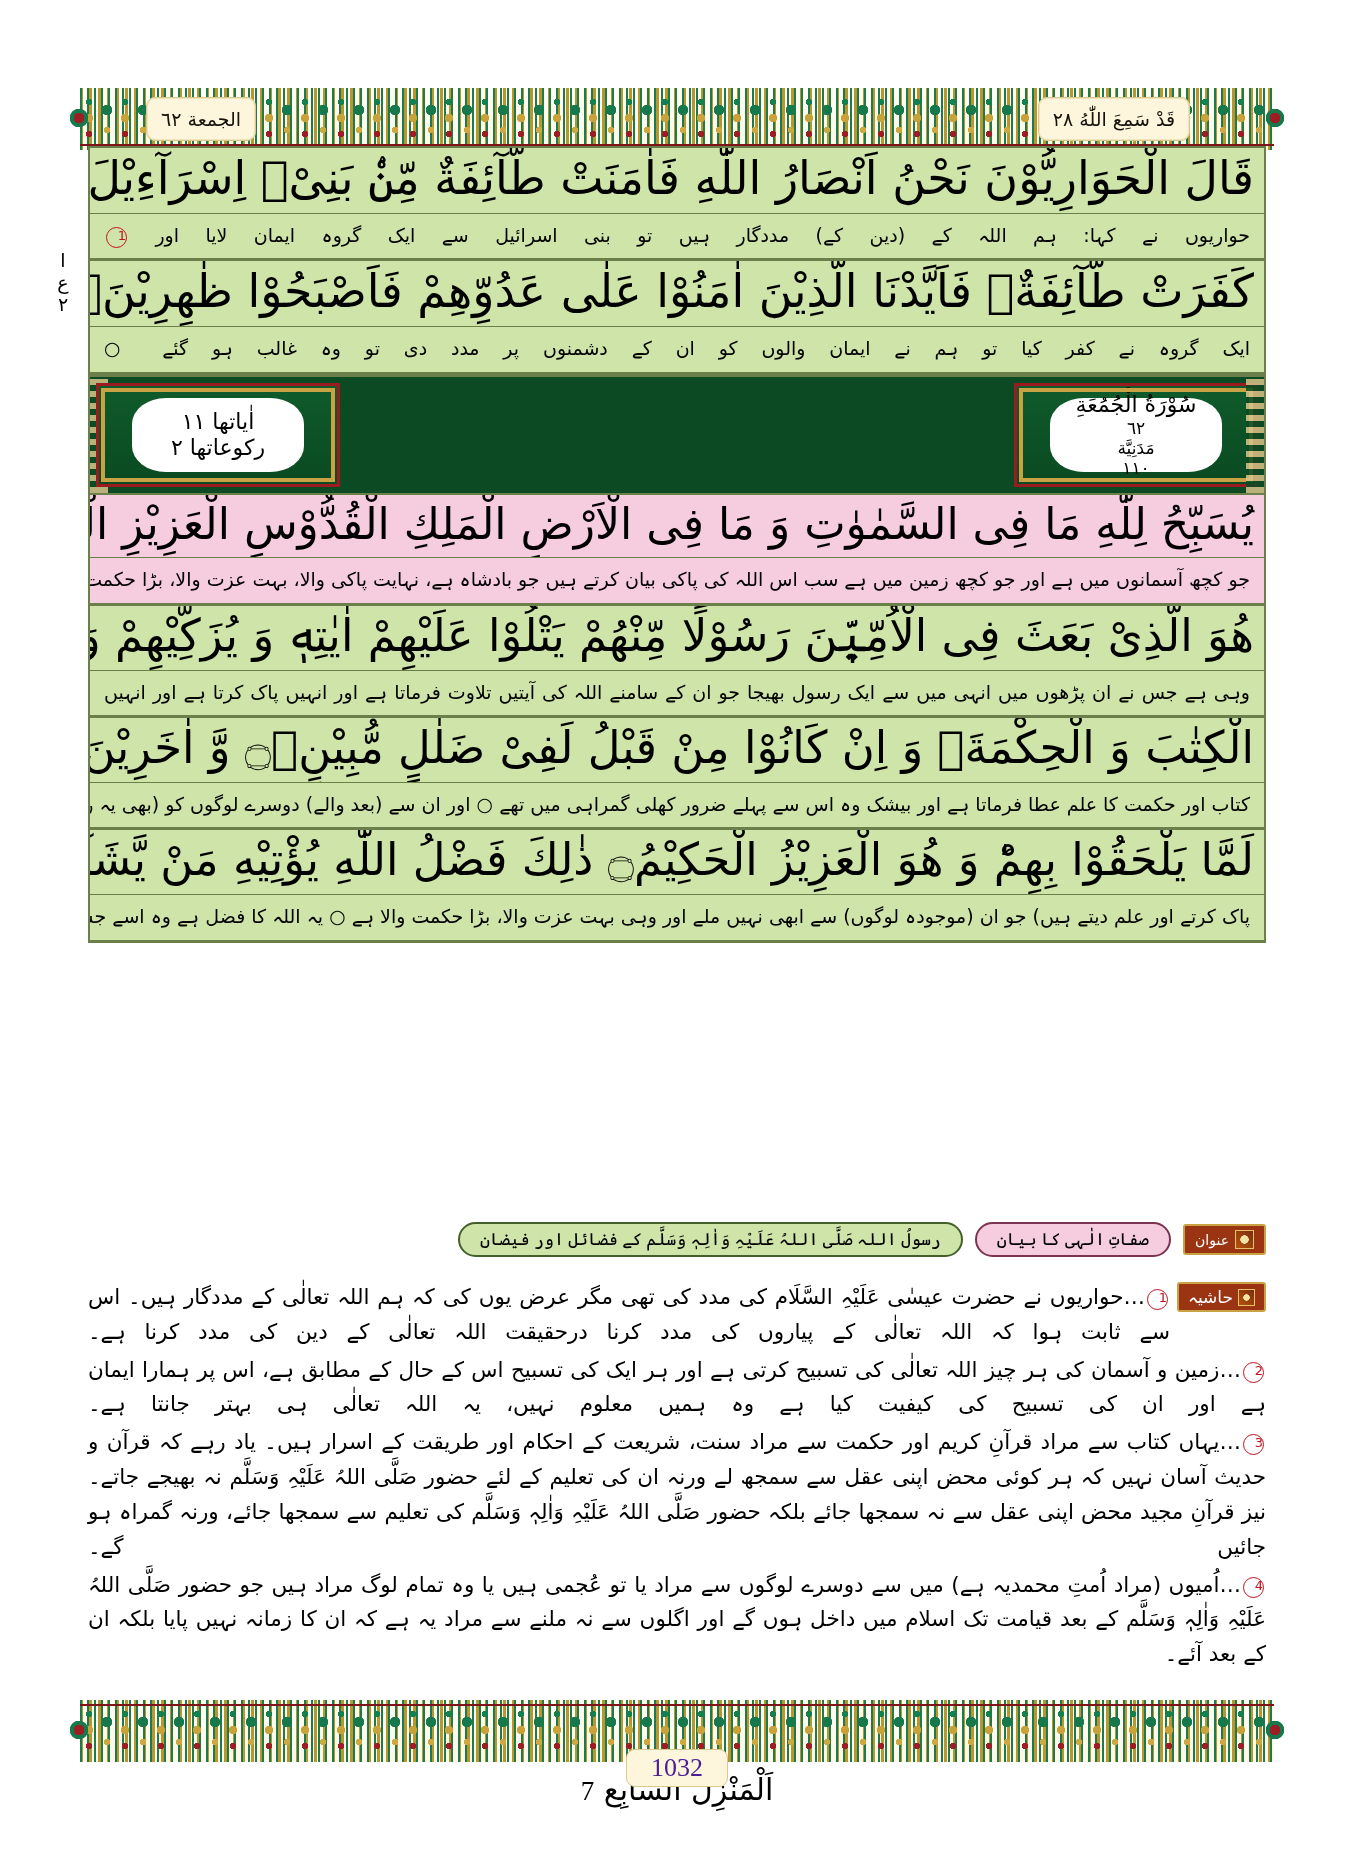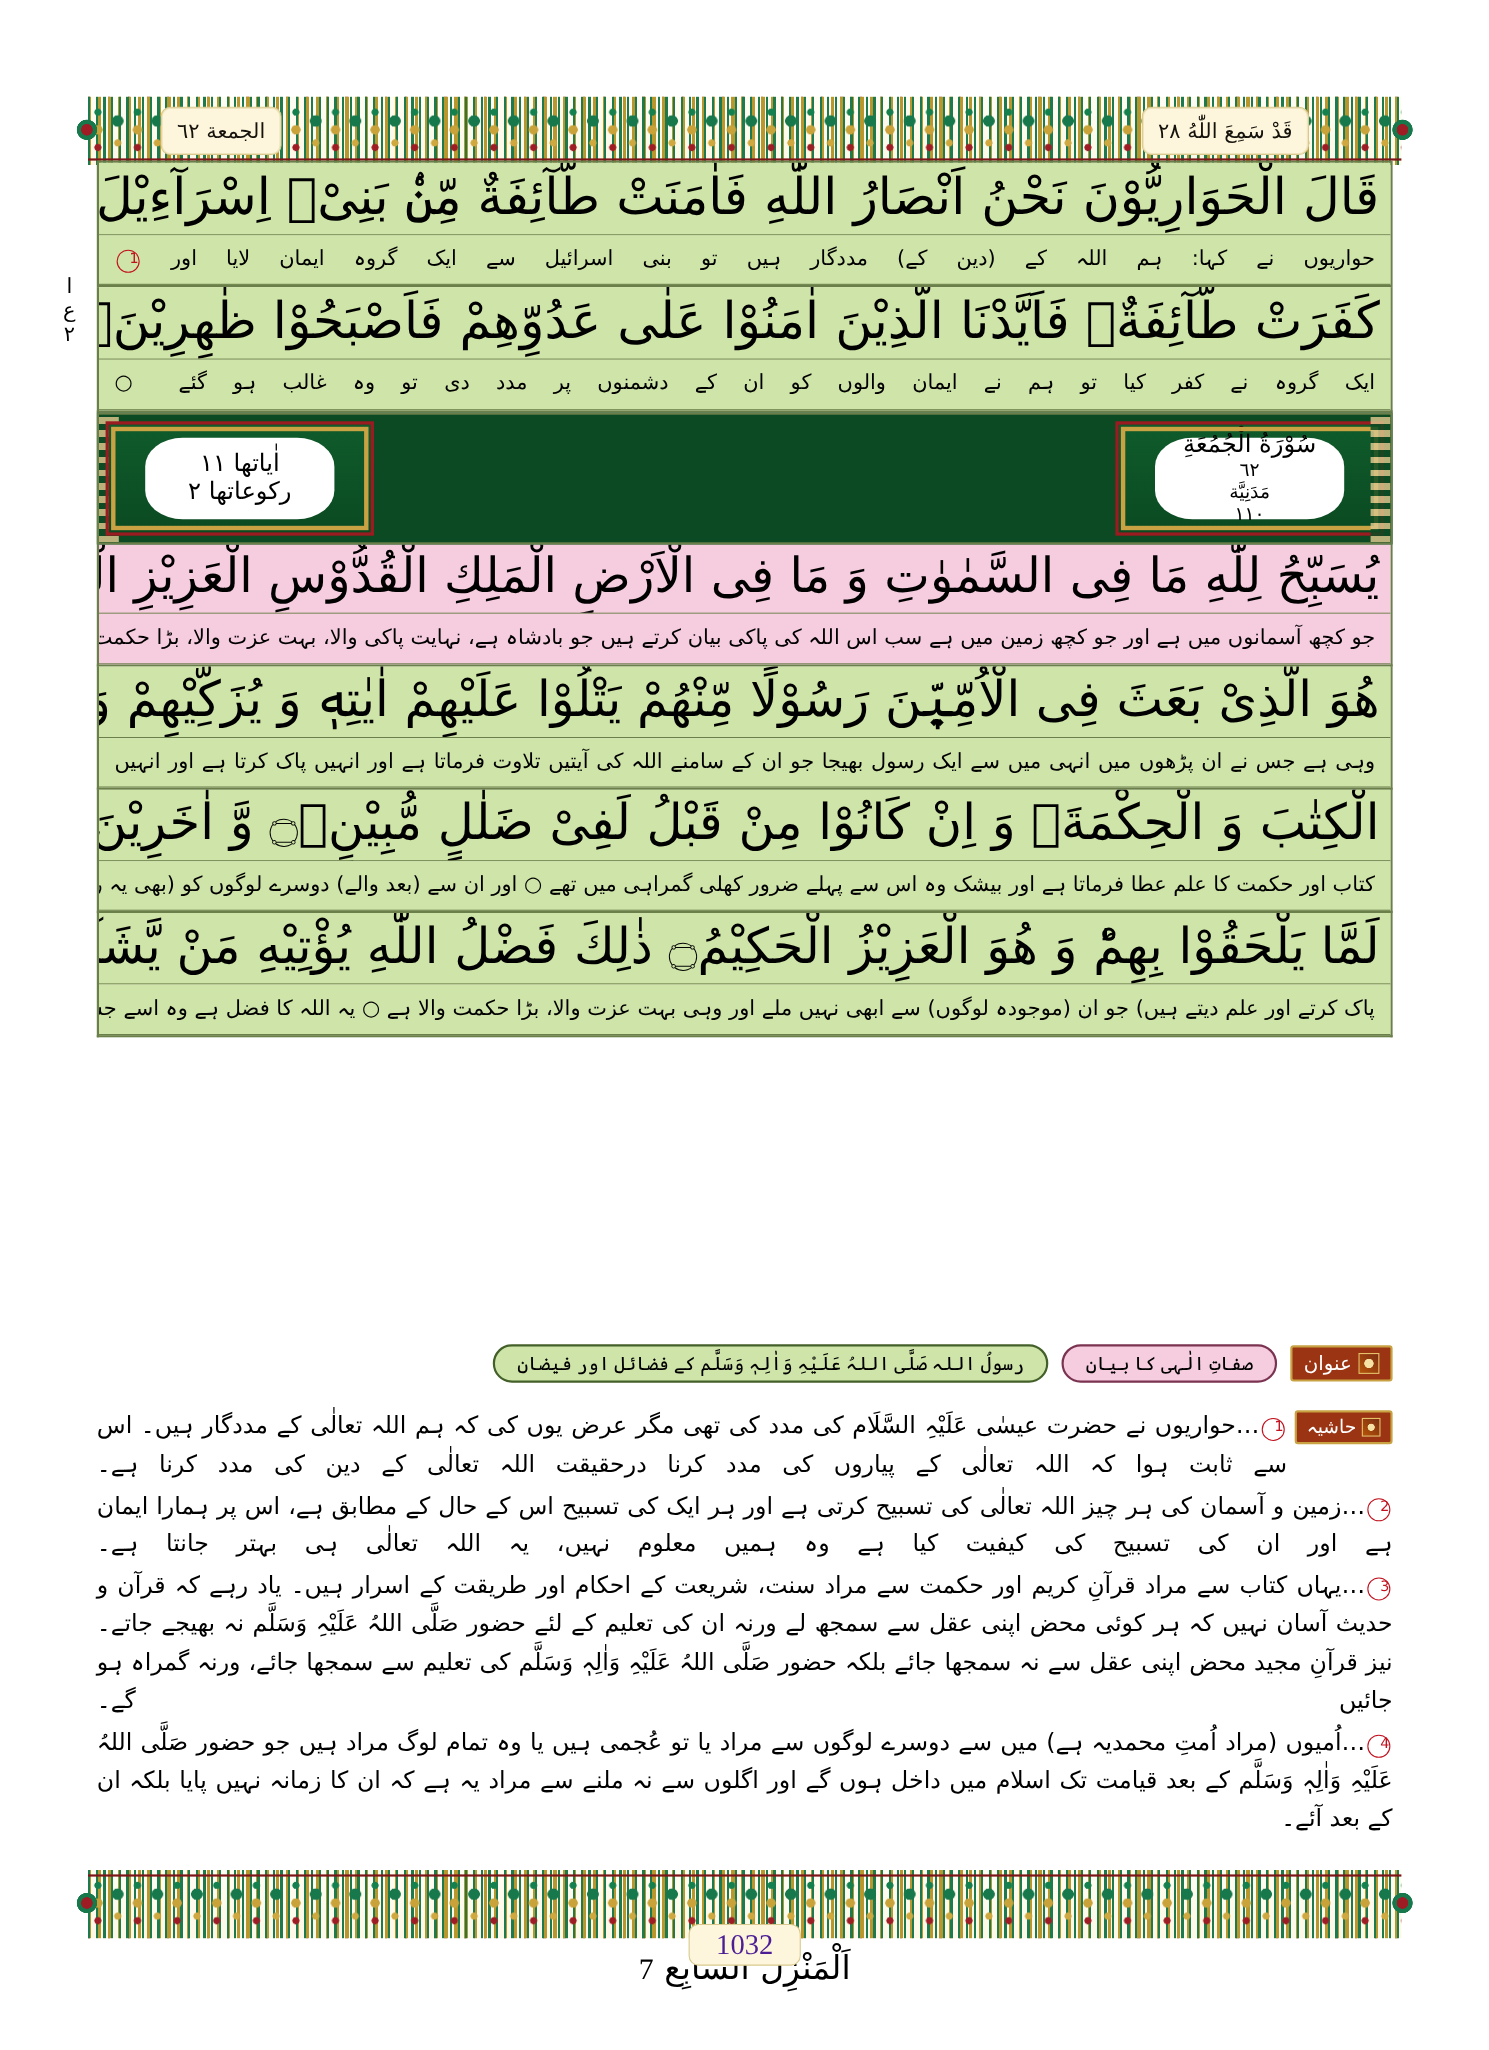--- a/index.html
+++ b/index.html
@@ -158,21 +158,21 @@
 
   
   .unwan-row{
     position:absolute;left:88px;top:1222px;width:1178px;
     display:flex;align-items:center;justify-content:flex-start;
     gap:12px;direction:rtl;
   }
   .unwan-tag{
     background:#9a3412;color:#fff;
     border:2px solid #c8a243;
-    padding:4px 10px;font-size:18px;border-radius:3px;
+    padding:4px 10px;font-size:14px;border-radius:3px;
     display:flex;align-items:center;gap:6px;
   }
   .unwan-tag .orn{
     width:17px;height:17px;display:inline-block;
     background:
       radial-gradient(circle at 50% 50%, #f7e2a6 0 4px, transparent 4.5px),
       linear-gradient(45deg,#b45309,#7c2d12);
     border:1px solid #e5c26a;
   }
   .pill{

